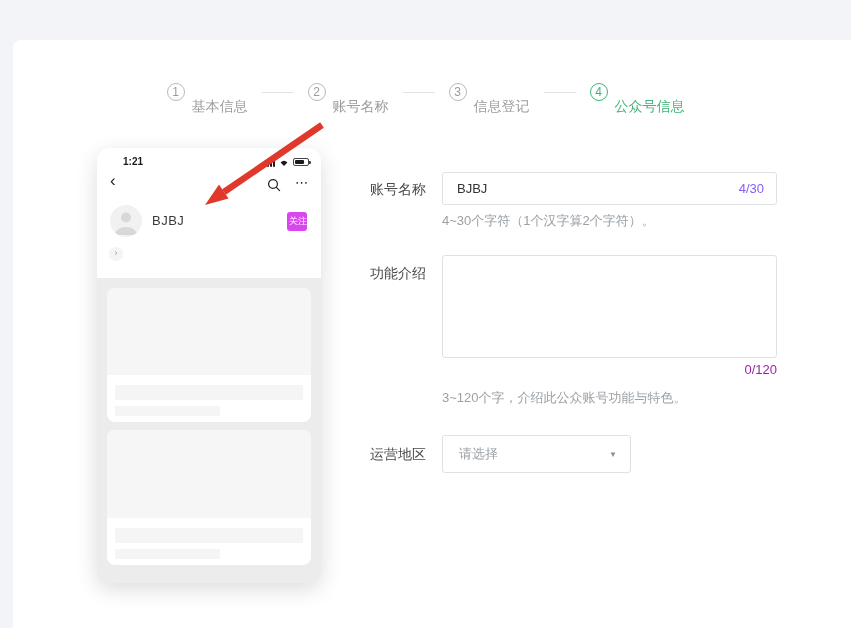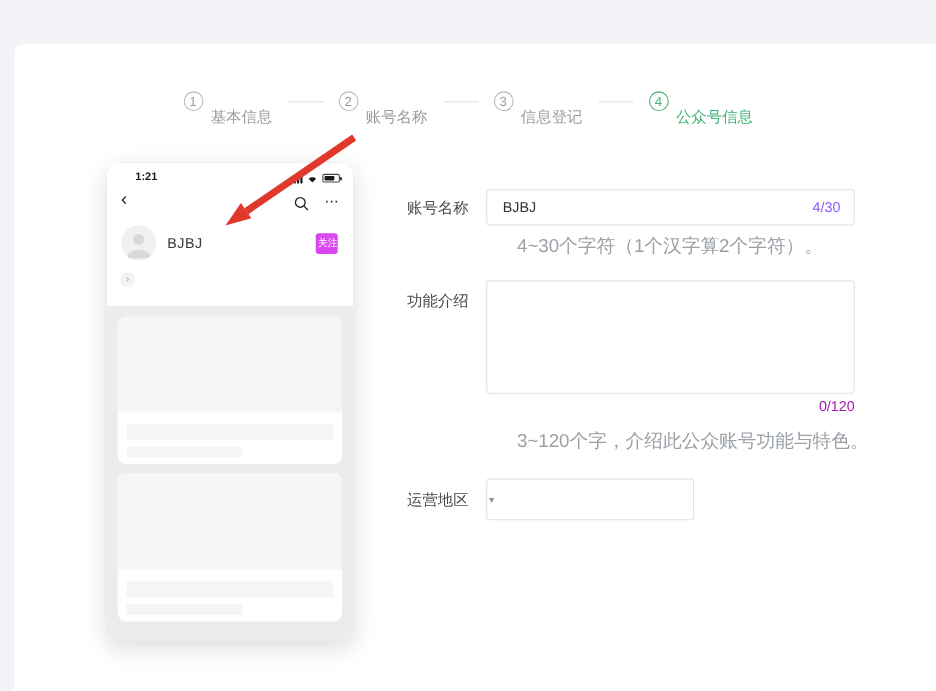--- a/index.html
+++ b/index.html
@@ -53,21 +53,21 @@
   
   .arrow-svg { position:absolute; left:190px; top:112px; width:150px; height:110px; z-index:5; pointer-events:none; }
 
   
   .flabel { position:absolute; font-size:14px; color:#4a4a4a; }
   .text-input { position:absolute; left:442px; top:172px; width:335px; height:33px;
                 border:1px solid #dfe1e5; border-radius:3px; display:flex; align-items:center;
                 background:#fff; }
   .text-input .val { flex:1; padding-left:14px; font-size:13px; color:#333; }
   .text-input .cnt { padding-right:12px; font-size:13px; color:#8b5cf6; }
-  .helper { position:absolute; left:442px; font-size:17px; color:#9aa0a6;margin-left:28px; }
+  .helper { position:absolute; left:442px; font-size:13px; color:#9aa0a6; }
   .ftextarea { position:absolute; left:442px; top:255px; width:335px; height:103px;
                border:1px solid #dfe1e5; border-radius:3px; resize:none; background:#fff;
                font-family:"Liberation Sans",sans-serif; font-size:13px; color:#333; padding:8px 12px; }
   .ta-counter { position:absolute; left:442px; top:362px; width:335px; text-align:right;
                 font-size:13px; color:#a21caf; }
   .select { position:absolute; left:442px; top:435px; width:189px; height:38px;
             border:1px solid #dfe1e5; border-radius:3px; background:#fff;
             display:flex; align-items:center; cursor:pointer; }
   .select .ph { flex:1; padding-left:16px; font-size:13px; color:#9aa0a6; }
   .select .caret { padding-right:13px; font-size:8px; color:#8a8f96; }
@@ -154,14 +154,15 @@
 </div>
 <span class="helper" style="top:212px;">4~30个字符（1个汉字算2个字符）。</span>
 
 <span class="flabel" style="left:370px; top:265px;">功能介绍</span>
 <textarea class="ftextarea" style=""></textarea>
 <span class="ta-counter">0/120</span>
 <span class="helper" style="top:389px;">3~120个字，介绍此公众账号功能与特色。</span>
 
 <span class="flabel" style="left:370px; top:446px;">运营地区</span>
 <div class="select">
+  <span class="ph">请选择</span>
   <span class="caret">▼</span>
 </div>
 
 </body></html>

